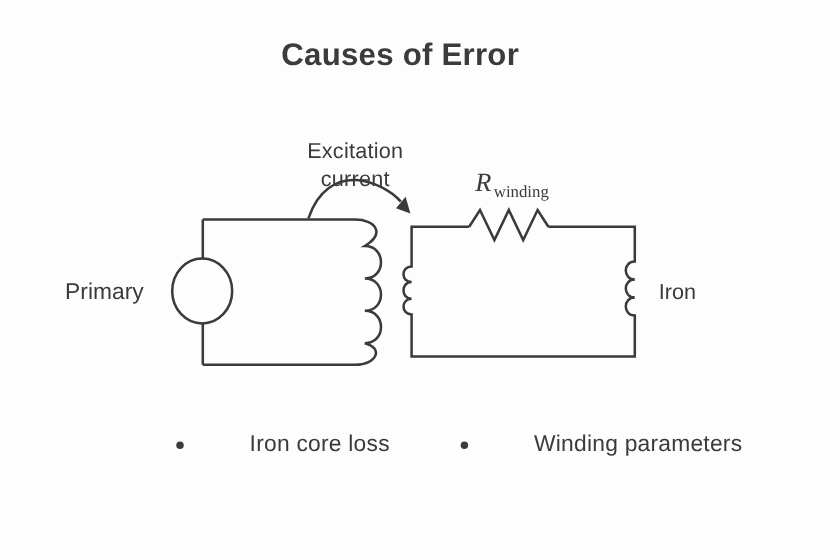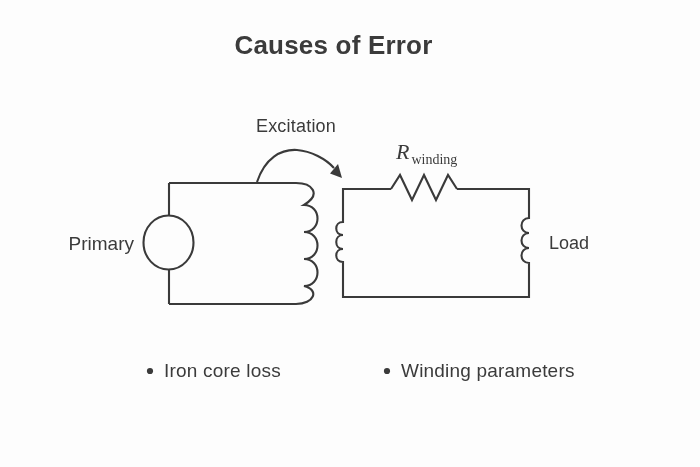--- a/index.html
+++ b/index.html
@@ -25,21 +25,21 @@
   }
   .excitation{
     top:95px;left:226px;width:140px;
     text-align:center;
     font-size:18px;line-height:23px;
     letter-spacing:0.2px;
     margin-top:20px;
   }
   .primary-label{
     top:233px;left:40px;width:94px;
-    text-align:right;
+    text-align:center;
     font-size:19px;
   }
   .load-label{
     top:233px;left:549px;
     font-size:18px;
   }
   .r-label{
     top:139px;left:396px;
     white-space:nowrap;
   }
@@ -56,20 +56,21 @@
     font-family:Liberation Serif, serif;
   }
   .bullets-left{top:360px;left:145px;}
   .bullets-right{top:360px;left:382px;}
   .bullet-item{
     display:flex;align-items:center;
     font-size:19px;line-height:22px;
     letter-spacing:0.2px;
     margin-bottom:12px;
     white-space:nowrap;
+    gap:44px;
   }
   .bullet-dot{
     width:10px;height:10px;border-radius:50%;
     background:var(--text);
     transform:scale(0.62);
     margin-right:9px;
     flex:0 0 auto;
   }
   svg .stroked{
     fill:none;
@@ -110,29 +111,30 @@
     <path class="stroked" d="M 391 189 L 400 175 L 412 200 L 424 175 L 436 200 L 448 175 L 457 189"></path>
 
     <path class="stroked" d="M 257 182 C 265 158 281 149 297 150 C 311 151 326 159 334 168"></path>
     <polygon class="filled" points="342,178 330,173.5 338,164"></polygon>
   </svg>
 
   <div class="abs title">Causes of Error</div>
 
   <div class="abs excitation">
     <div>Excitation</div>
+    <div>current</div>
   </div>
 
   <div class="abs r-label">
     <span class="r-var">R</span><span class="r-sub">winding</span>
   </div>
 
   <div class="abs primary-label">Primary</div>
 
-  <div class="abs load-label">Load</div>
+  <div class="abs load-label">Iron</div>
 
   <div class="abs bullets-left">
     <div class="bullet-item">
       <span class="bullet-dot"></span>
       <span>Iron core loss</span>
     </div>
   </div>
 
   <div class="abs bullets-right">
     <div class="bullet-item">

